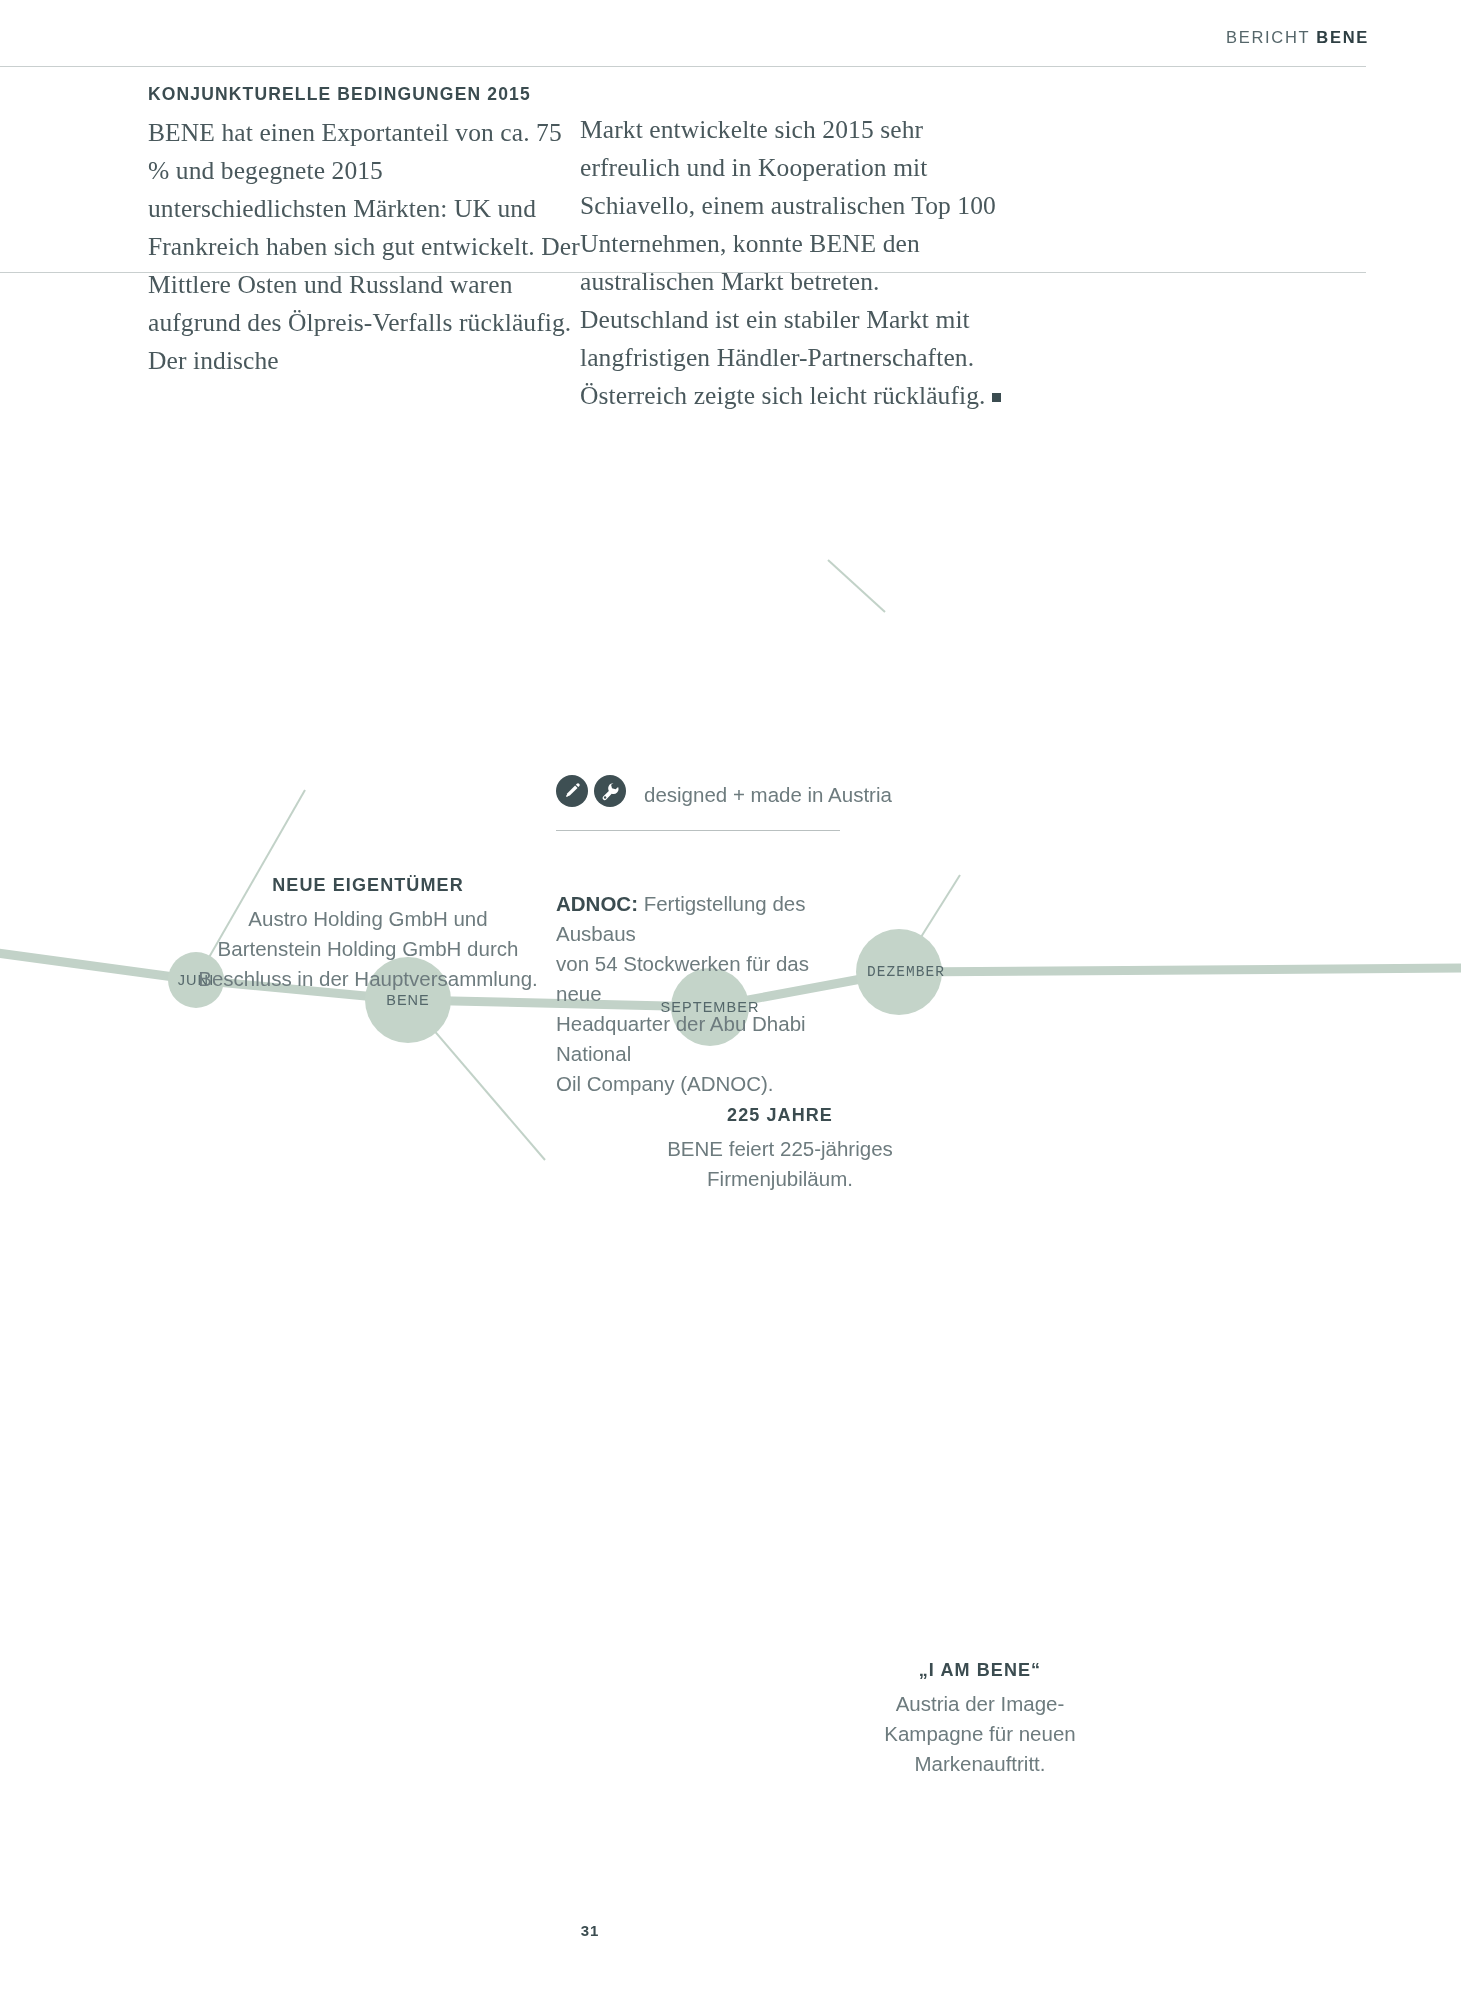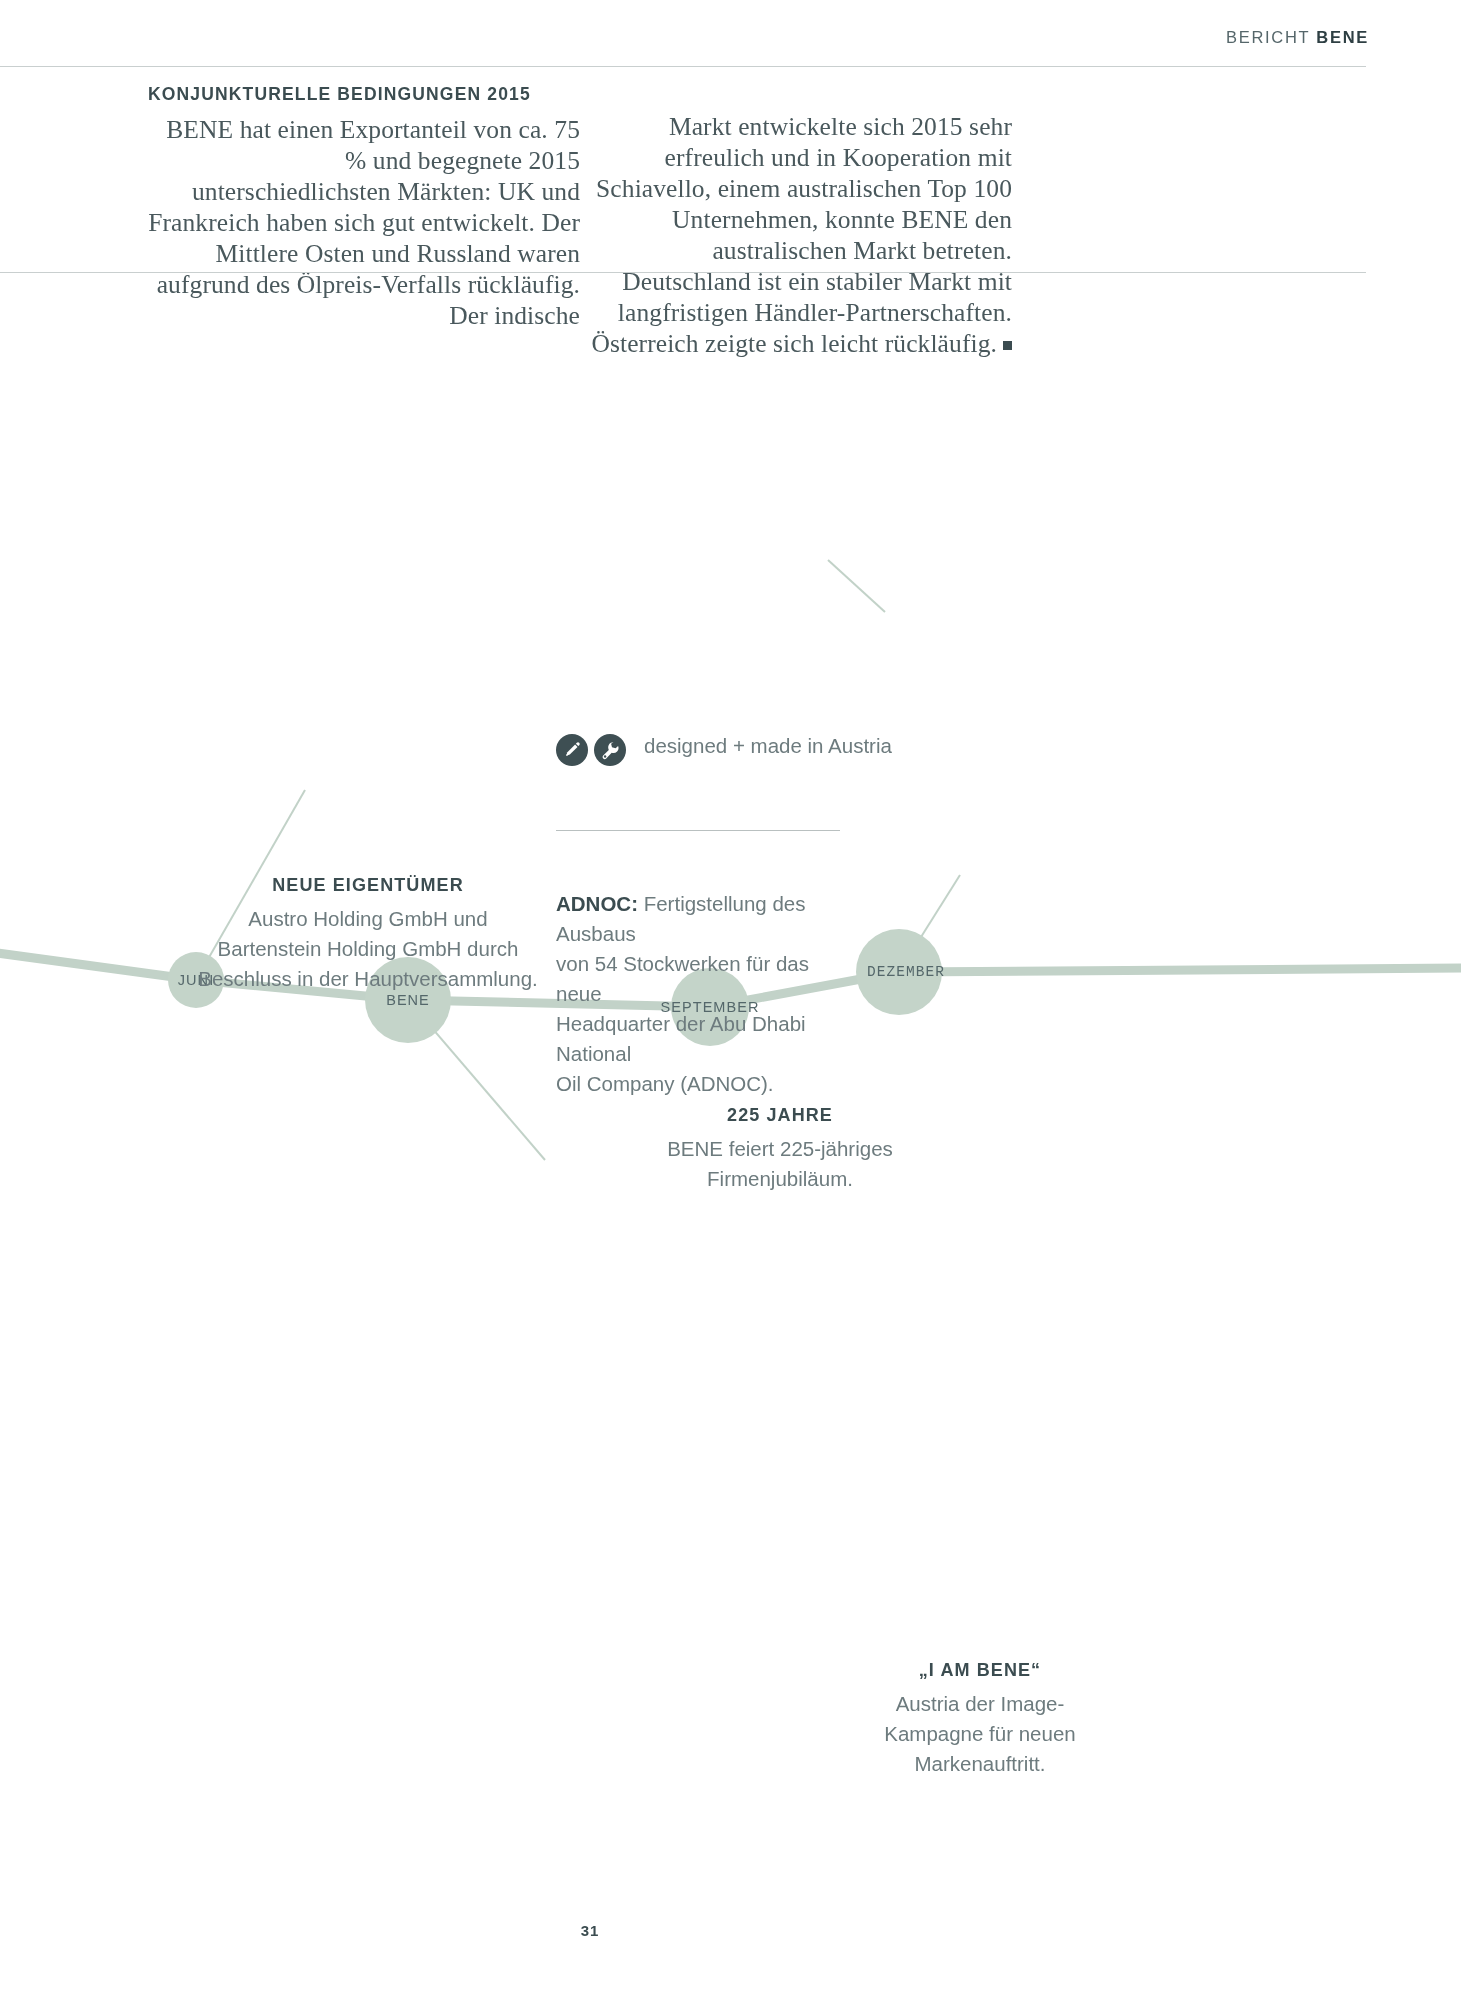--- a/index.html
+++ b/index.html
@@ -61,25 +61,24 @@
     font-size: 17.5px;
     font-weight: bold;
     letter-spacing: 1.15px;
     color: #3b4c50;
     margin: 0 0 9px 0;
     line-height: 1.2;
   }
   .body-serif {
     font-family: "Liberation Serif", serif;
     font-size: 25.5px;
-    line-height: 31px;
+    line-height: 38px;
     color: #49585c;
     margin: 0;
     letter-spacing: 0.1px;
-    text-align: right;
   }
   .col-right .body-serif { margin-top: 27px; }
   .endmark {
     display: inline-block;
     width: 9px;
     height: 9px;
     background: #3b4c50;
     margin-left: 6px;
     vertical-align: 2px;
   }
@@ -142,23 +141,23 @@
     left: 556px;
     top: 830px;
     width: 284px;
     height: 1px;
     background: #b9c0c0;
   }
 
   #madein {
     position: absolute;
     left: 556px;
-    top: 734px;
+    top: 775px;
     display: flex;
-    align-items: flex-start;
+    align-items: flex-end;
     gap: 6px;
   }
   #madein .badge {
     width: 32px;
     height: 32px;
     border-radius: 50%;
     background: #3e4f53;
     display: flex;
     align-items: center;
     justify-content: center;

